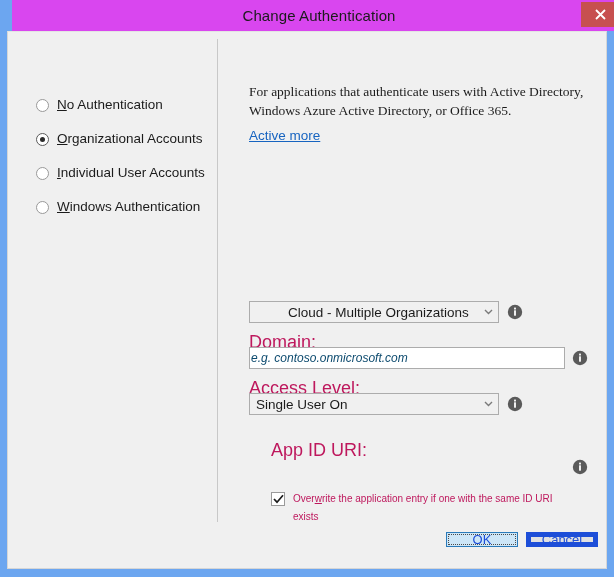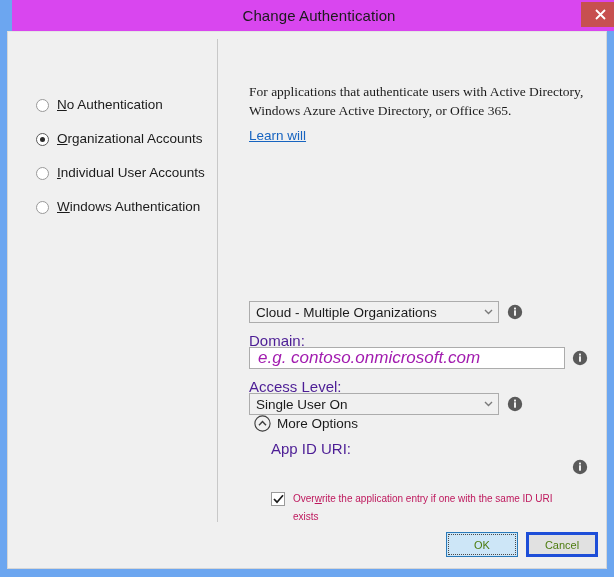--- a/index.html
+++ b/index.html
@@ -142,22 +142,22 @@
     left: 241px;
     top: 96px;
     font-size: 13.5px;
     color: #1764c0;
     text-decoration: underline;
     cursor: pointer;
   }
 
   .field-label {
     position: absolute;
-    font-size: 15px;
-    color: #4c1d95;
+    font-size: 18px;
+    color: #be185d;
     white-space: nowrap;
     text-align: right;
   }
 
   
   .combo {
     position: absolute;
     height: 22px;
     background: #f0f0f0;
     border: 1px solid #acacac;
@@ -187,24 +187,24 @@
     position: absolute;
     height: 22px;
     background: #ffffff;
     border: 1px solid #acacac;
     box-sizing: border-box;
     display: flex;
     align-items: center;
     cursor: text;
   }
   .textbox .ph {
-    padding-left: 8px;
-    font-size: 17px;
+    padding-left: 1px;
+    font-size: 12px;
     font-style: italic;
-    color: #a21caf;
+    color: #0c4a6e;
     white-space: nowrap;
     overflow: hidden;
   }
 
   
   .info-icon {
     position: absolute;
     width: 16px;
     height: 16px;
     cursor: pointer;
@@ -258,42 +258,42 @@
   .check-label {
     font-size: 10px;
     color: #be185d;
     line-height: 18px;
   }
   .check-label u { text-decoration: underline; }
 
   
   .btn {
     position: absolute;
-    height: 25px;
-    font-size: 11px;
-    color: #4d7c0f;
+    height: 15px;
+    font-size: 13px;
+    color: #1d4ed8;
     display: flex;
     align-items: center;
     justify-content: center;
     box-sizing: border-box;
     cursor: pointer;
   }
   .btn-default {
     background: #cde6f7;
     border: 1px solid #2a7ab9;
   }
   .btn-default .focus-rect {
     position: absolute;
     left: 1px; top: 1px; right: 1px; bottom: 1px;
     border: 1px dotted #4a4a4a;
     pointer-events: none;
   }
   .btn-normal {
     background: #e1e1e1;
-    border: 3px solid #1d4ed8;
+    border: 5px solid #1d4ed8;
   }
 </style>
 </head>
 <body>
 
 <div class="window">
 
   <div class="titlebar">
     <div class="title-text">Change Authentication</div>
     <div class="close-button">
@@ -333,23 +333,23 @@
       <div class="radio-row">
         <span class="radio-mark"></span>
         <span class="radio-label">
           <u>W</u><span>indows Authentication</span>
         </span>
       </div>
 
     </div>
 
     <div class="desc">For applications that authenticate users with Active Directory, Windows Azure Active Directory, or Office 365.</div>
-    <div class="learn-more">Learn will</div>
-
-    <div class="combo" style="left:241px; top:269px; width:250px;">
+    <div class="learn-more">Active more</div>
+
+    <div class="combo" style="left:241px; top:269px; width:250px;padding-left:32px;">
       <span class="combo-text">Cloud - Multiple Organizations</span>
       <span class="combo-arrow">
         <svg width="9" height="6" viewBox="0 0 9 6">
           <path d="M1 1 L4.5 4.5 L8 1" stroke="#7a7a7a" stroke-width="1.4" fill="none"></path>
         </svg>
       </span>
     </div>
     <span class="info-icon" style="left:499px; top:272px;">
       <svg width="16" height="16" viewBox="0 0 16 16">
         <circle cx="8" cy="8" r="7.2" fill="#5a5a5a"></circle>
@@ -380,29 +380,20 @@
       </span>
     </div>
     <span class="info-icon" style="left:499px; top:364px;">
       <svg width="16" height="16" viewBox="0 0 16 16">
         <circle cx="8" cy="8" r="7.2" fill="#5a5a5a"></circle>
         <rect x="7.1" y="6.3" width="1.8" height="5.4" fill="#ffffff"></rect>
         <rect x="7.1" y="3.6" width="1.8" height="1.9" fill="#ffffff"></rect>
       </svg>
     </span>
 
-    <div class="more-options">
-      <span class="chev-circle">
-        <svg width="17" height="17" viewBox="0 0 17 17">
-          <circle cx="8.5" cy="8.5" r="7.6" fill="none" stroke="#3c3c3c" stroke-width="1.1"></circle>
-          <path d="M5 10.2 L8.5 6.6 L12 10.2" stroke="#3c3c3c" stroke-width="1.4" fill="none"></path>
-        </svg>
-      </span>
-      <span class="mo-label">More Options</span>
-    </div>
 
     <div class="field-label" style="left:263px; top:408px;">App ID URI:</div>
     <span class="info-icon" style="left:564px; top:427px;">
       <svg width="16" height="16" viewBox="0 0 16 16">
         <circle cx="8" cy="8" r="7.2" fill="#5a5a5a"></circle>
         <rect x="7.1" y="6.3" width="1.8" height="5.4" fill="#ffffff"></rect>
         <rect x="7.1" y="3.6" width="1.8" height="1.9" fill="#ffffff"></rect>
       </svg>
     </span>
 

